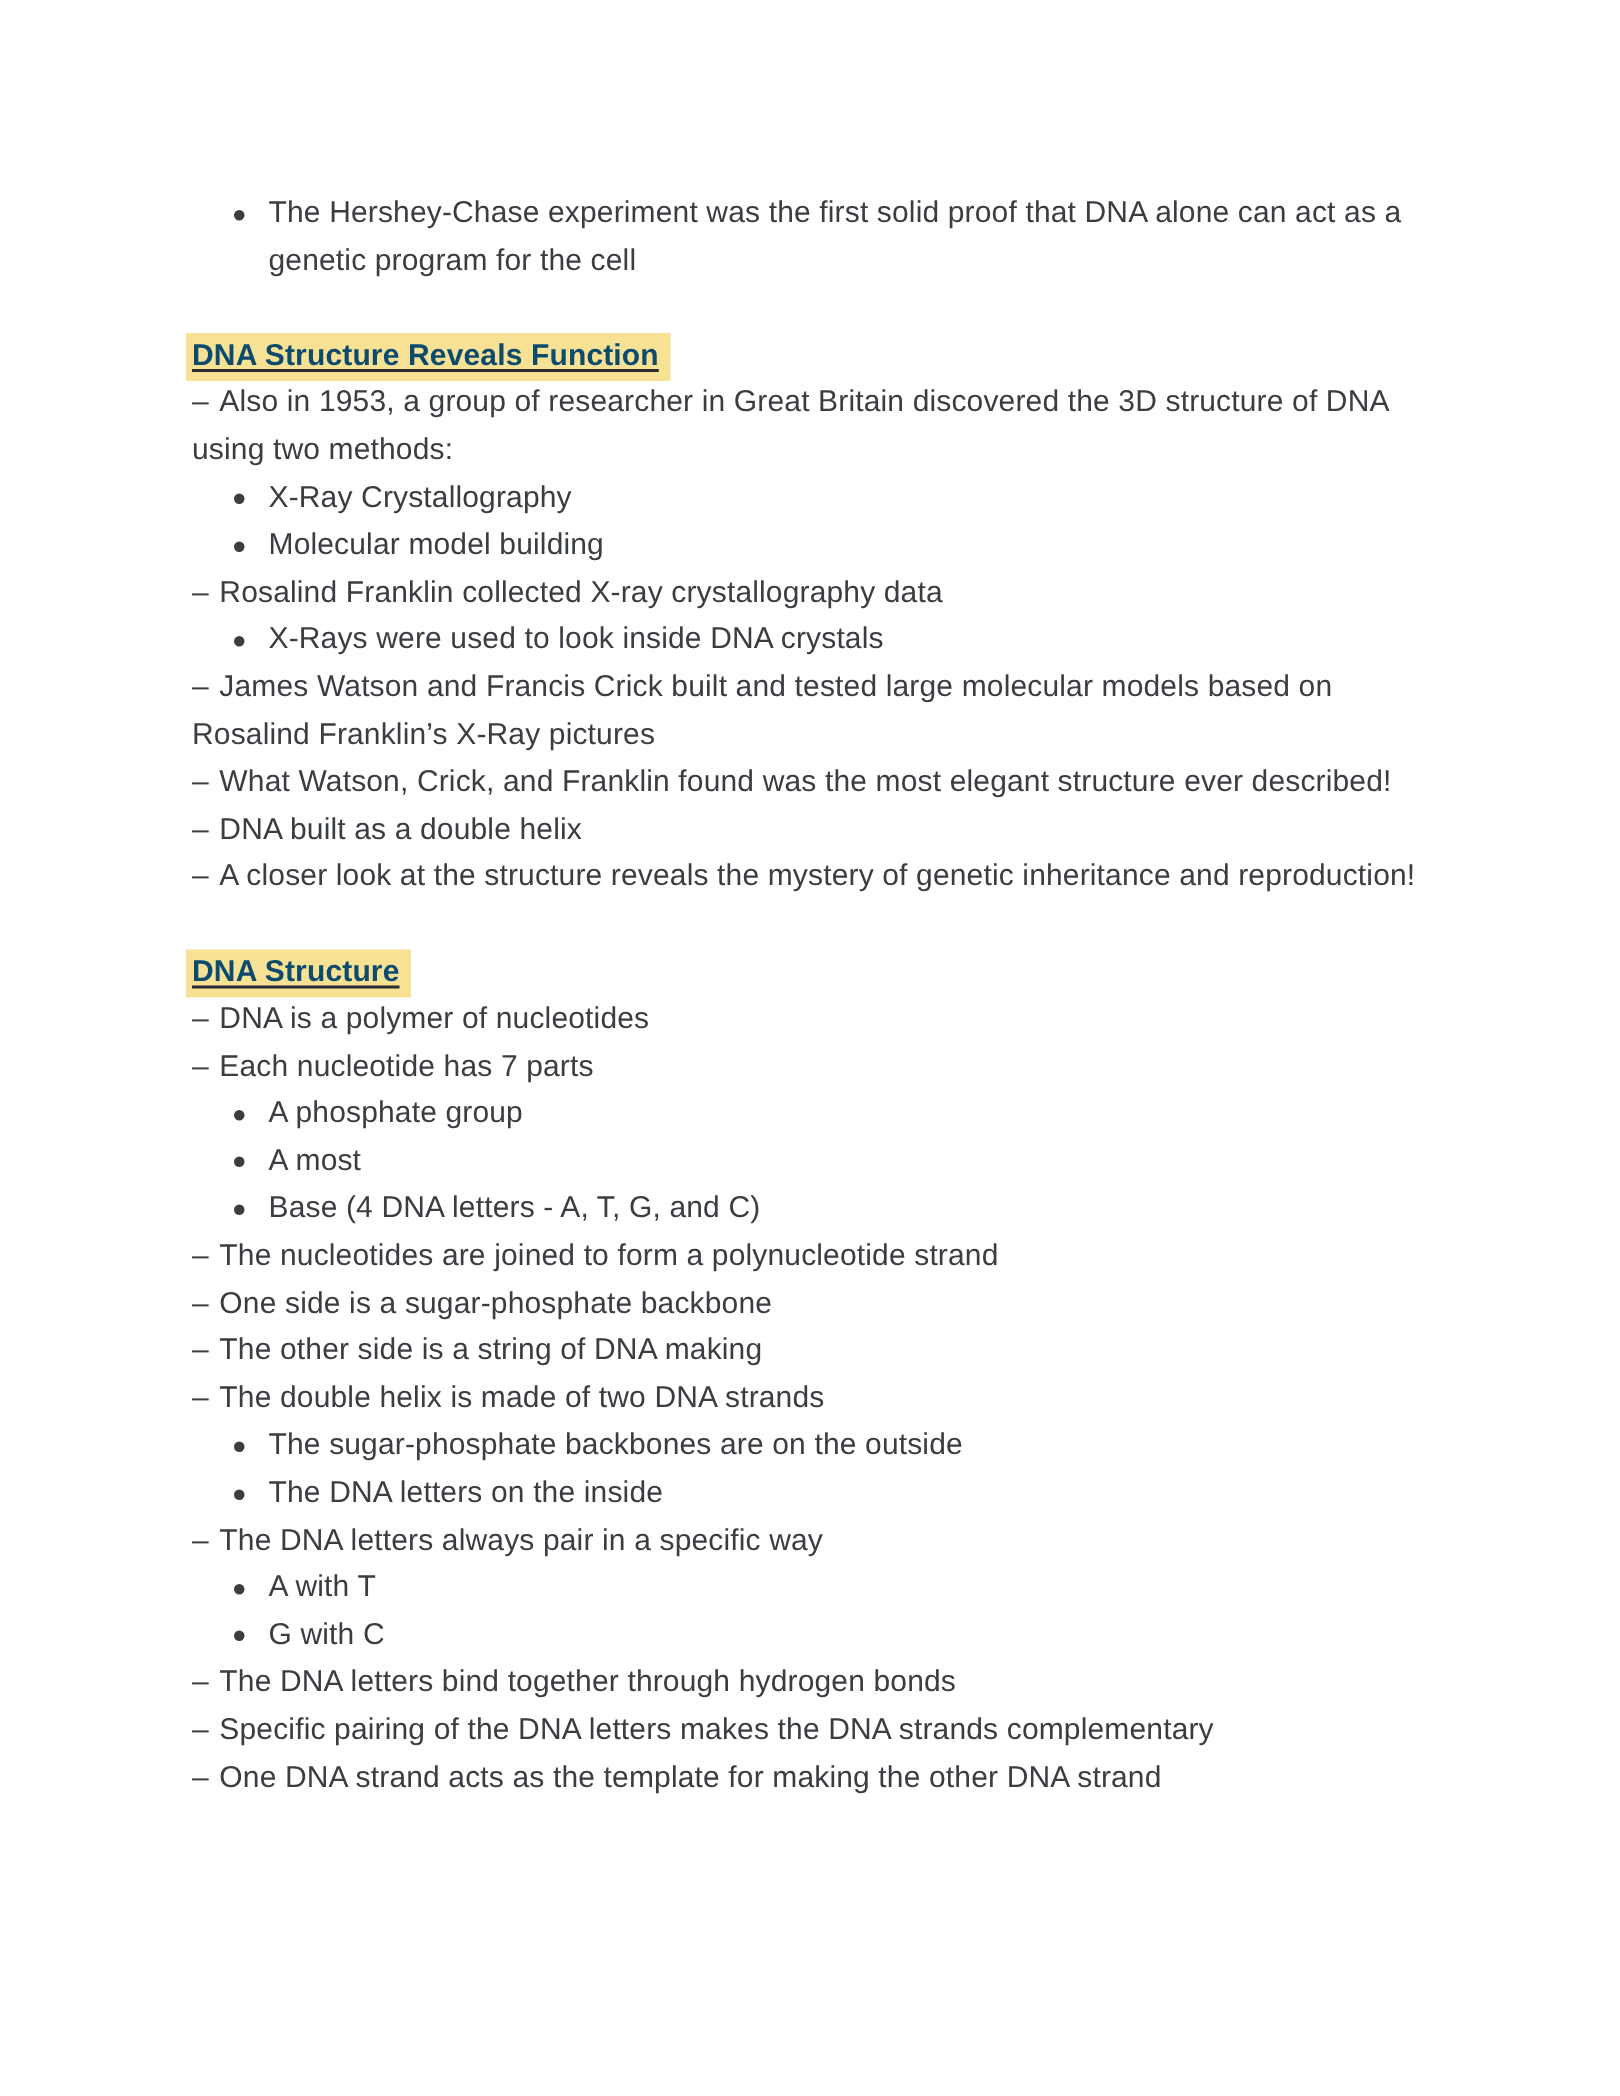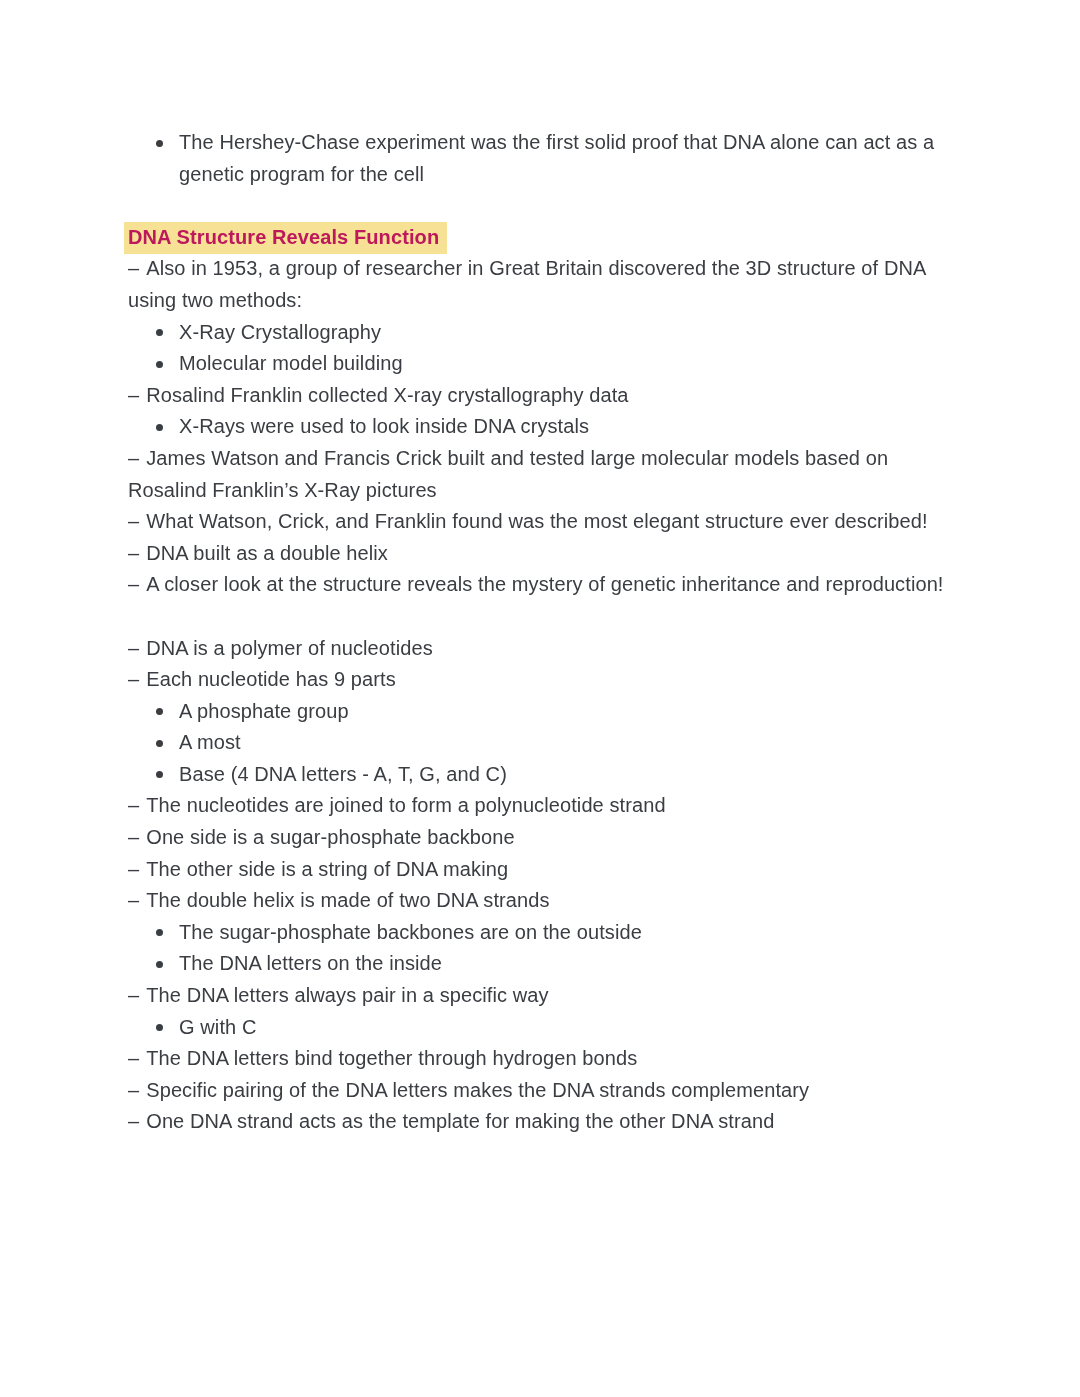--- a/index.html
+++ b/index.html
@@ -50,22 +50,23 @@
     background: #3a3d42;
     margin-top: 12.5px;
     margin-right: 16px;
   }
   .bullet-text { flex: 1 1 auto; }
 
   
   .heading-line { }
   .heading-text {
     font-weight: 700;
-    color: #be185d;
+    color: #0c4a6e;
     background: #f6e194;
+    text-decoration: underline;
     text-decoration-thickness: 2px;
     text-underline-offset: 3px;
     text-decoration-color: #2b2d30;
     padding: 4px 8px 6px 4px;
     margin-left: -4px;
   }
 </style>
 </head>
 <body>
 
@@ -89,22 +90,23 @@
       <div class="block dash-line"><span class="dash-prefix">–</span><span class="dash-text">Rosalind Franklin collected X-ray crystallography data</span></div>
       <div class="block bullet-line">
         <span class="bullet-dot"></span>
         <span class="bullet-text">X-Rays were used to look inside DNA crystals</span>
       </div>
       <div class="block dash-line"><span class="dash-prefix">–</span><span class="dash-text">James Watson and Francis Crick built and tested large molecular models based on Rosalind Franklin’s X-Ray pictures</span></div>
       <div class="block dash-line"><span class="dash-prefix">–</span><span class="dash-text">What Watson, Crick, and Franklin found was the most elegant structure ever described!</span></div>
       <div class="block dash-line"><span class="dash-prefix">–</span><span class="dash-text">DNA built as a double helix</span></div>
       <div class="block dash-line"><span class="dash-prefix">–</span><span class="dash-text">A closer look at the structure reveals the mystery of genetic inheritance and reproduction!</span></div>
       <div class="block spacer"></div>
+      <div class="block heading-line"><span class="heading-text">DNA Structure</span></div>
       <div class="block dash-line"><span class="dash-prefix">–</span><span class="dash-text">DNA is a polymer of nucleotides</span></div>
-      <div class="block dash-line"><span class="dash-prefix">–</span><span class="dash-text">Each nucleotide has 9 parts</span></div>
+      <div class="block dash-line"><span class="dash-prefix">–</span><span class="dash-text">Each nucleotide has 7 parts</span></div>
       <div class="block bullet-line">
         <span class="bullet-dot"></span>
         <span class="bullet-text">A phosphate group</span>
       </div>
       <div class="block bullet-line">
         <span class="bullet-dot"></span>
         <span class="bullet-text">A most</span>
       </div>
       <div class="block bullet-line">
         <span class="bullet-dot"></span>
@@ -118,19 +120,23 @@
         <span class="bullet-dot"></span>
         <span class="bullet-text">The sugar-phosphate backbones are on the outside</span>
       </div>
       <div class="block bullet-line">
         <span class="bullet-dot"></span>
         <span class="bullet-text">The DNA letters on the inside</span>
       </div>
       <div class="block dash-line"><span class="dash-prefix">–</span><span class="dash-text">The DNA letters always pair in a specific way</span></div>
       <div class="block bullet-line">
         <span class="bullet-dot"></span>
+        <span class="bullet-text">A with T</span>
+      </div>
+      <div class="block bullet-line">
+        <span class="bullet-dot"></span>
         <span class="bullet-text">G with C</span>
       </div>
       <div class="block dash-line"><span class="dash-prefix">–</span><span class="dash-text">The DNA letters bind together through hydrogen bonds</span></div>
       <div class="block dash-line"><span class="dash-prefix">–</span><span class="dash-text">Specific pairing of the DNA letters makes the DNA strands complementary</span></div>
       <div class="block dash-line"><span class="dash-prefix">–</span><span class="dash-text">One DNA strand acts as the template for making the other DNA strand</span></div>
     </div>
 </div>
 
 </body></html>

